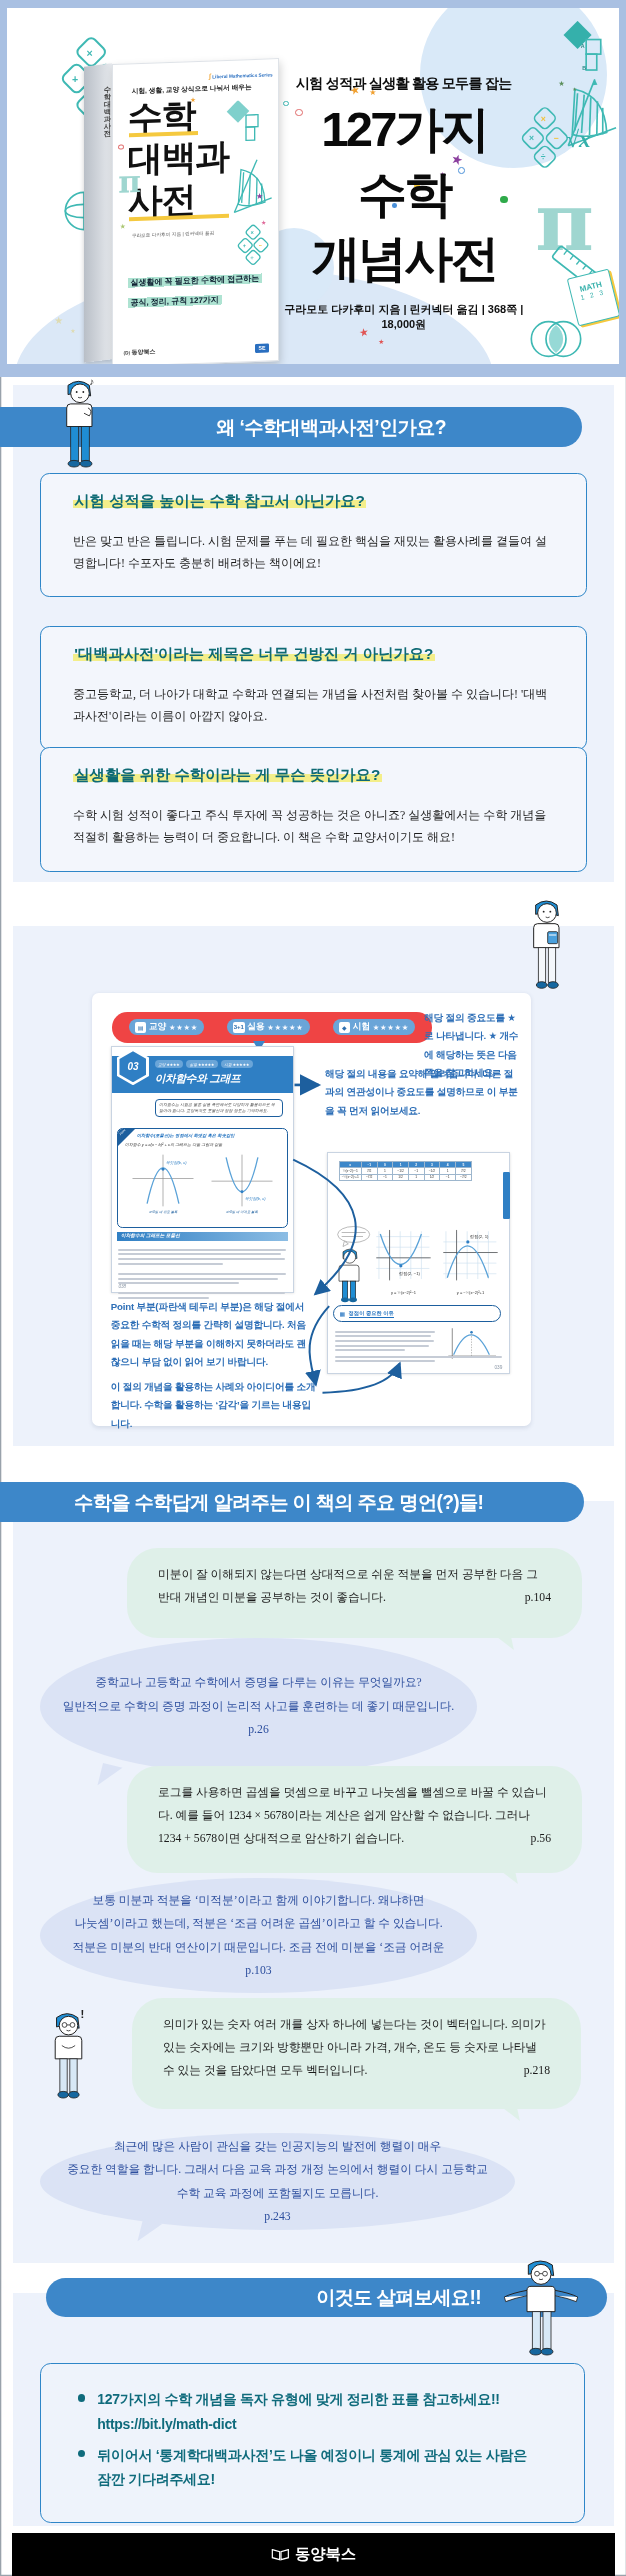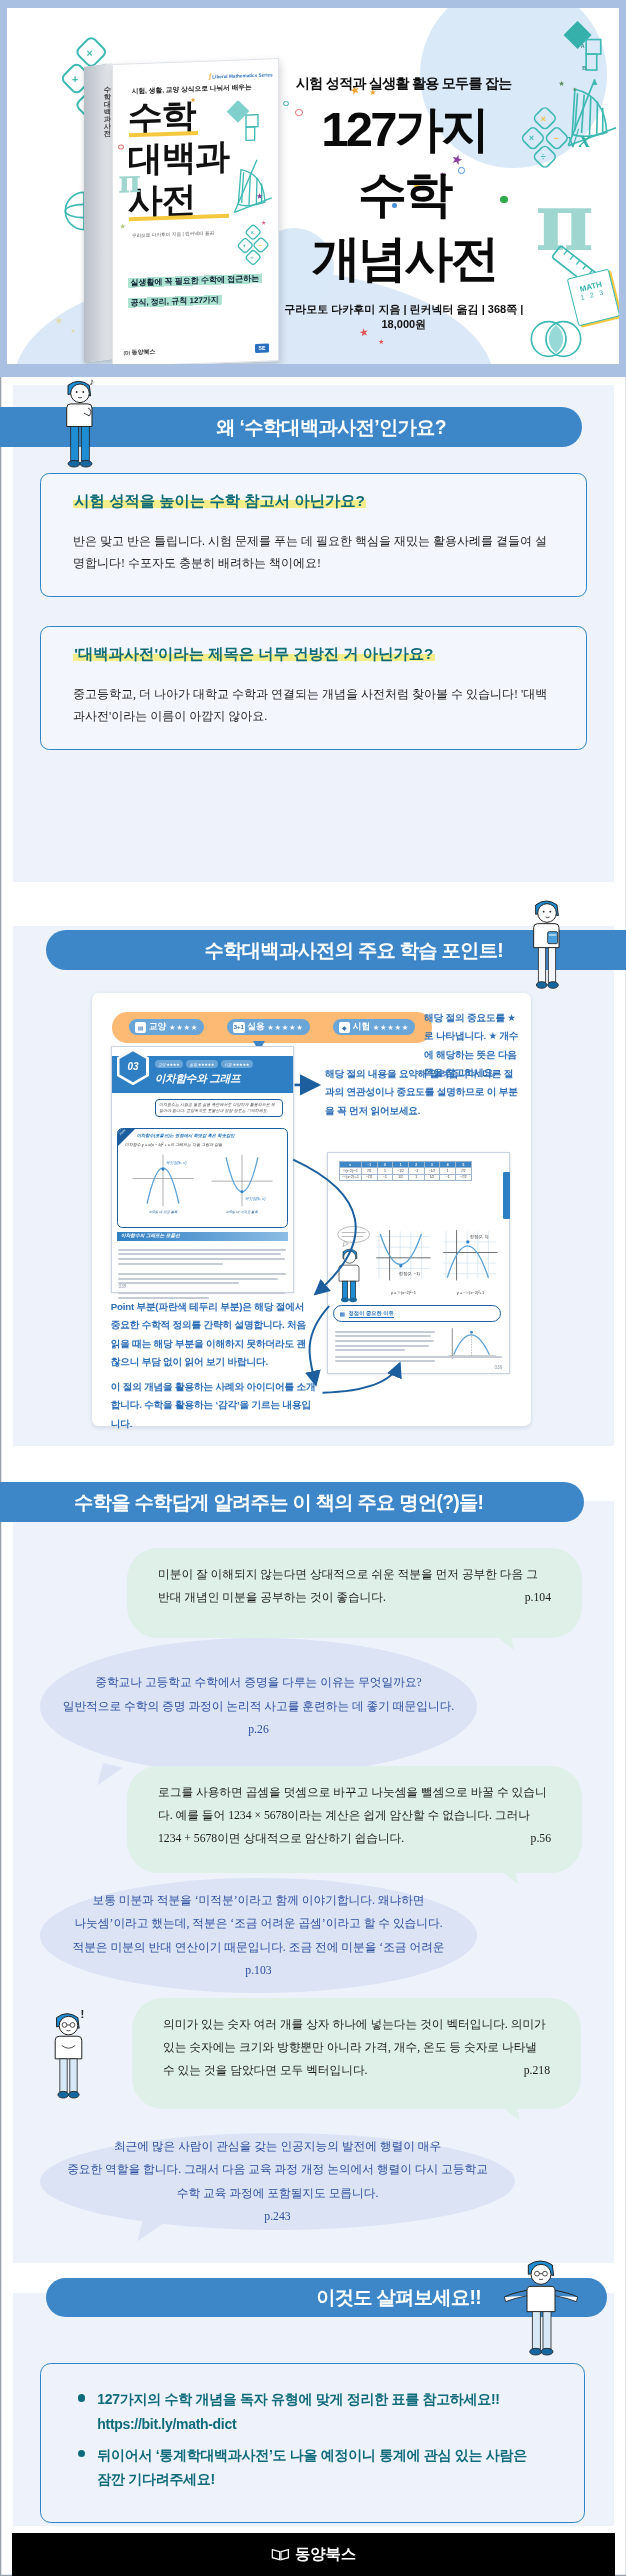--- a/index.html
+++ b/index.html
@@ -46,21 +46,21 @@
   .banner-b{border-radius:20px;}
   
   .qa-card{position:absolute;left:40px;width:545px;background:#f3f6fc;border:1.3px solid #2e86c8;border-radius:9.3px;}
   .qa-title{position:absolute;left:32px;top:17.3px;font-size:15.3px;font-weight:800;color:#0e6a74;}
   .qa-title span{background:linear-gradient(transparent 50%,#f3ee8a 50% 96%,transparent 96%);padding:0 1.3px;}
   .qa-body{position:absolute;left:32px;right:29px;top:44px;font-family:"Liberation Serif","DejaVu Serif",serif;
     font-size:12px;color:#1c1c1c;line-height:1.85;}
   
   #sample-card{position:absolute;left:92px;top:993px;width:439px;height:433px;background:#fff;border-radius:6.7px;
     box-shadow:0 1.3px 4px rgba(60,80,120,.15);}
-  #rating-bar{position:absolute;left:20px;top:18.7px;width:320px;height:31px;background:#fdba74;border-radius:15.3px;
+  #rating-bar{position:absolute;left:20px;top:18.7px;width:320px;height:31px;background:#ef4444;border-radius:15.3px;
     display:flex;align-items:center;justify-content:space-around;padding:0 5.3px;box-sizing:border-box;}
   .pill{display:flex;align-items:center;gap:2.7px;background:#6aa5d8;border-radius:9.3px;padding:2px 6px;}
   .pill .ic{width:11.3px;height:11.3px;background:#fff;border-radius:2px;color:#2f6fae;font-size:6px;font-weight:800;
     display:flex;align-items:center;justify-content:center;}
   .pill .lb{color:#fff;font-size:8.7px;font-weight:800;}
   .pill .st{color:#f7f9ff;font-size:7.3px;letter-spacing:0.7px;}
   #bar-pointer{position:absolute;left:161px;top:48px;width:0;height:0;border-left:6px solid transparent;
     border-right:6px solid transparent;border-top:10.7px solid #3d87c9;}
   .hand{position:absolute;color:#2e6fb7;font-size:9.7px;font-weight:600;line-height:1.9;letter-spacing:-0.2px;}
   .mini-page{position:absolute;background:#fff;border:0.7px solid #c9d4e2;box-shadow:0 0.7px 2.7px rgba(0,0,0,.15);}
@@ -302,25 +302,26 @@
     <ellipse cx="45" cy="132" rx="9" ry="5" fill="#16679f" stroke="#222" stroke-width="1.2"></ellipse>
   </svg>
   <div class="qa-card" style="top:473px;height:122px;">
     <div class="qa-title"><span>시험 성적을 높이는 수학 참고서 아닌가요?</span></div>
     <p class="qa-body">반은 맞고 반은 틀립니다. 시험 문제를 푸는 데 필요한 핵심을 재밌는 활용사례를 곁들여 설명합니다! 수포자도 충분히 배려하는 책이에요!</p>
   </div>
   <div class="qa-card" style="top:610px;height:122px;margin-top:16px;">
     <div class="qa-title"><span>'대백과사전'이라는 제목은 너무 건방진 거 아닌가요?</span></div>
     <p class="qa-body">중고등학교, 더 나아가 대학교 수학과 연결되는 개념을 사전처럼 찾아볼 수 있습니다! '대백과사전'이라는 이름이 아깝지 않아요.</p>
   </div>
+  <div class="qa-card" style="top:747px;height:123px;">
+    <div class="qa-title"><span>실생활을 위한 수학이라는 게 무슨 뜻인가요?</span></div>
+    <p class="qa-body">수학 시험 성적이 좋다고 주식 투자에 꼭 성공하는 것은 아니죠? 실생활에서는 수학 개념을 적절히 활용하는 능력이 더 중요합니다. 이 책은 수학 교양서이기도 해요!</p>
+  </div>
 
   <div class="panel" style="top:926px;height:520px;"></div>
-  <div class="banner banner-l" style="top:930px;width:581px;">
-    <span style="transform:translateX(17.3px);">수학대백과사전의 주요 학습 포인트!</span>
-  </div>
   <svg class="abs" style="left:525px;top:897px;z-index:3;" width="44" height="100" viewBox="0 0 66 150">
     <path d="M16,12 Q32,0 48,12 L50,28 Q31,20 16,26 Z" fill="#1f8dd3" stroke="#222" stroke-width="1.5"></path>
     <circle cx="33" cy="24" r="14" fill="#fff" stroke="#222" stroke-width="1.5"></circle>
     <circle cx="28" cy="22" r="1.4" fill="#222"></circle>
       <circle cx="38" cy="22" r="1.4" fill="#222"></circle>
     <path d="M31,30 q3,2 6,0" stroke="#222" stroke-width="1.2" fill="none"></path>
     <path d="M19,40 h26 a6,6 0 0 1 6,6 v30 h-38 v-30 a6,6 0 0 1 6,-6 z" fill="#fff" stroke="#222" stroke-width="1.5"></path>
     <rect x="34" y="52" width="15" height="18" rx="2" fill="#4aa0dc" stroke="#222" stroke-width="1.2"></rect>
     <line x1="36" y1="57" x2="47" y2="57" stroke="#fff" stroke-width="1.5"></line>
     <rect x="20" y="76" width="11" height="52" fill="#f4f7fb" stroke="#222" stroke-width="1.2"></rect>

